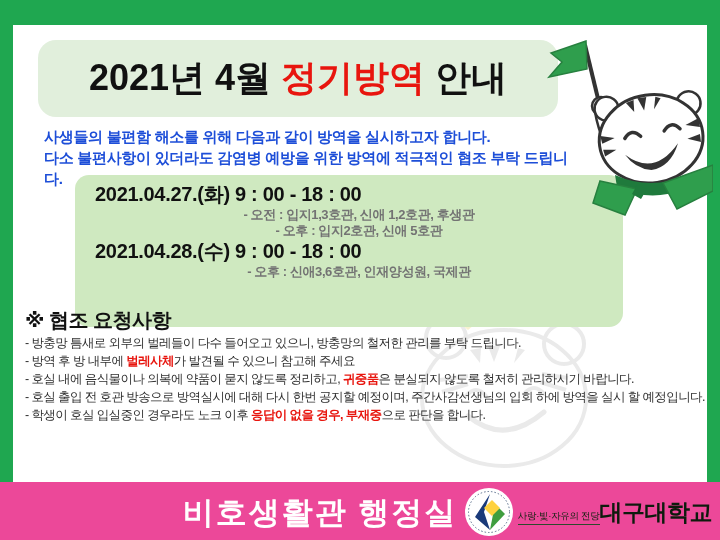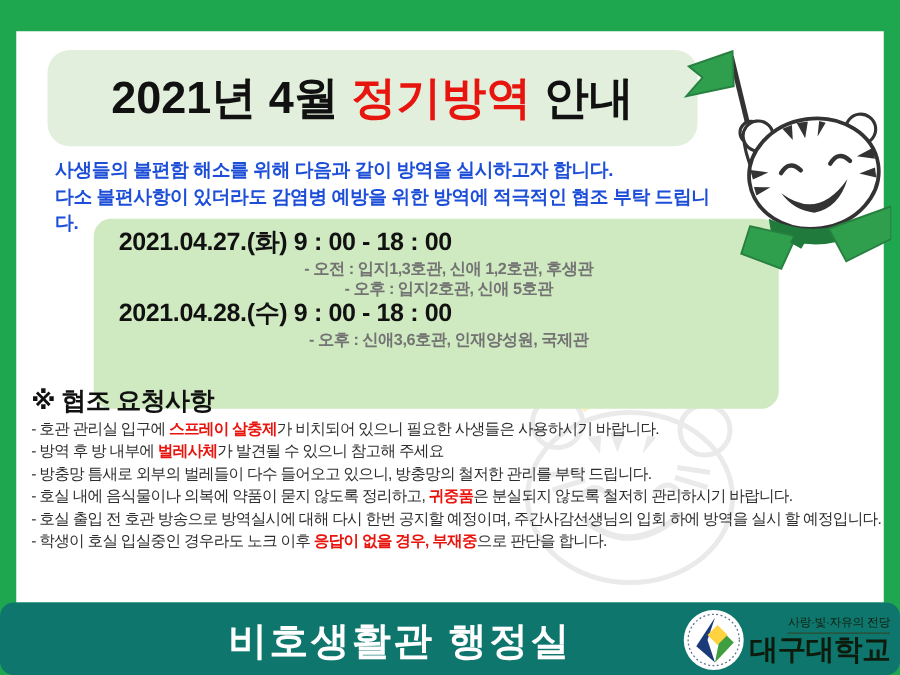--- a/index.html
+++ b/index.html
@@ -50,31 +50,31 @@
     position:absolute;left:12px;top:309px;width:682px;z-index:2;
     font-size:12.5px;color:#2e2e2e;line-height:18px;letter-spacing:-0.6px;
   }
   .note-line{padding-left:10px;text-indent:-10px;}
   .note-line .em{color:#e8150e;font-weight:bold;}
   
   .watermark{position:absolute;left:355px;top:255px;width:250px;height:210px;z-index:1;opacity:0.55;}
   
   .footer{
     position:absolute;left:0;top:482px;width:720px;height:58px;
-    background:#0f766e;z-index:4;border-radius:11px;
+    background:#ec4899;z-index:4;
   }
   .office{
     position:absolute;left:0;top:10px;width:640px;text-align:center;
     font-size:31px;font-weight:bold;color:#ffffff;letter-spacing:2px;
   }
   .logo{
     position:absolute;right:8px;top:4px;height:52px;display:flex;align-items:center;
   }
   .emblem{width:50px;height:50px;margin-right:4px;}
-  .logo-text{display:flex;flex-direction:column;justify-content:center;}
+  .logo-text{display:flex;flex-direction:row;justify-content:center;}
   .slogan{
     font-size:9.5px;color:#10220f;letter-spacing:-0.3px;
     border-bottom:1px solid #2c4a2c;padding-bottom:1px;align-self:flex-end;
   }
   .univ-name{
     font-size:23px;font-weight:bold;color:#0d1b0d;letter-spacing:-0.5px;line-height:25px;
   }
 </style>
 </head>
 <body>
@@ -143,23 +143,22 @@
       <path d="M150,68 l-4,15 l11,-13 Z" fill="#d9d9d9"></path>
       <path d="M98,116 Q108,104 118,116" fill="none" stroke="#d9d9d9" stroke-width="4" stroke-linecap="round"></path>
       <path d="M156,114 Q166,102 176,114" fill="none" stroke="#d9d9d9" stroke-width="4" stroke-linecap="round"></path>
       <path d="M100,136 Q136,166 176,132" fill="none" stroke="#d9d9d9" stroke-width="5" stroke-linecap="round"></path>
       <path d="M100,96 l-28,4 M100,104 l-26,8 M174,94 l26,4 M172,102 l26,8" stroke="#d9d9d9" stroke-width="4"></path>
       <path d="M100,30 l12,10 l-12,10 l-12,-10 Z" fill="#f3e9a8"></path>
     </svg>
 
     <div class="notes-heading">※ 협조 요청사항</div>
     <div class="notes-list">
-        <div class="note-line"><span>- 호관 관리실 입구에 </span><span class="em">스프레이 살충제</span><span>가 비치되어 있으니 필요한 사생들은 사용하시기 바랍니다.</span></div>
+        <div class="note-line"><span>- 방충망 틈새로 외부의 벌레들이 다수 들어오고 있으니, 방충망의 철저한 관리를 부탁 드립니다.</span></div>
         <div class="note-line"><span>- 방역 후 방 내부에 </span><span class="em">벌레사체</span><span>가 발견될 수 있으니 참고해 주세요</span></div>
-        <div class="note-line"><span>- 방충망 틈새로 외부의 벌레들이 다수 들어오고 있으니, 방충망의 철저한 관리를 부탁 드립니다.</span></div>
         <div class="note-line"><span>- 호실 내에 음식물이나 의복에 약품이 묻지 않도록 정리하고, </span><span class="em">귀중품</span><span>은 분실되지 않도록 철저히 관리하시기 바랍니다.</span></div>
         <div class="note-line"><span>- 호실 출입 전 호관 방송으로 방역실시에 대해 다시 한번 공지할 예정이며, 주간사감선생님의 입회 하에 방역을 실시 할 예정입니다.</span></div>
         <div class="note-line"><span>- 학생이 호실 입실중인 경우라도 노크 이후 </span><span class="em">응답이 없을 경우, 부재중</span><span>으로 판단을 합니다.</span></div>
       </div>
 
   </div>
 
   <div class="footer">
     <div class="office">비호생활관 행정실</div>
     <div class="logo">

